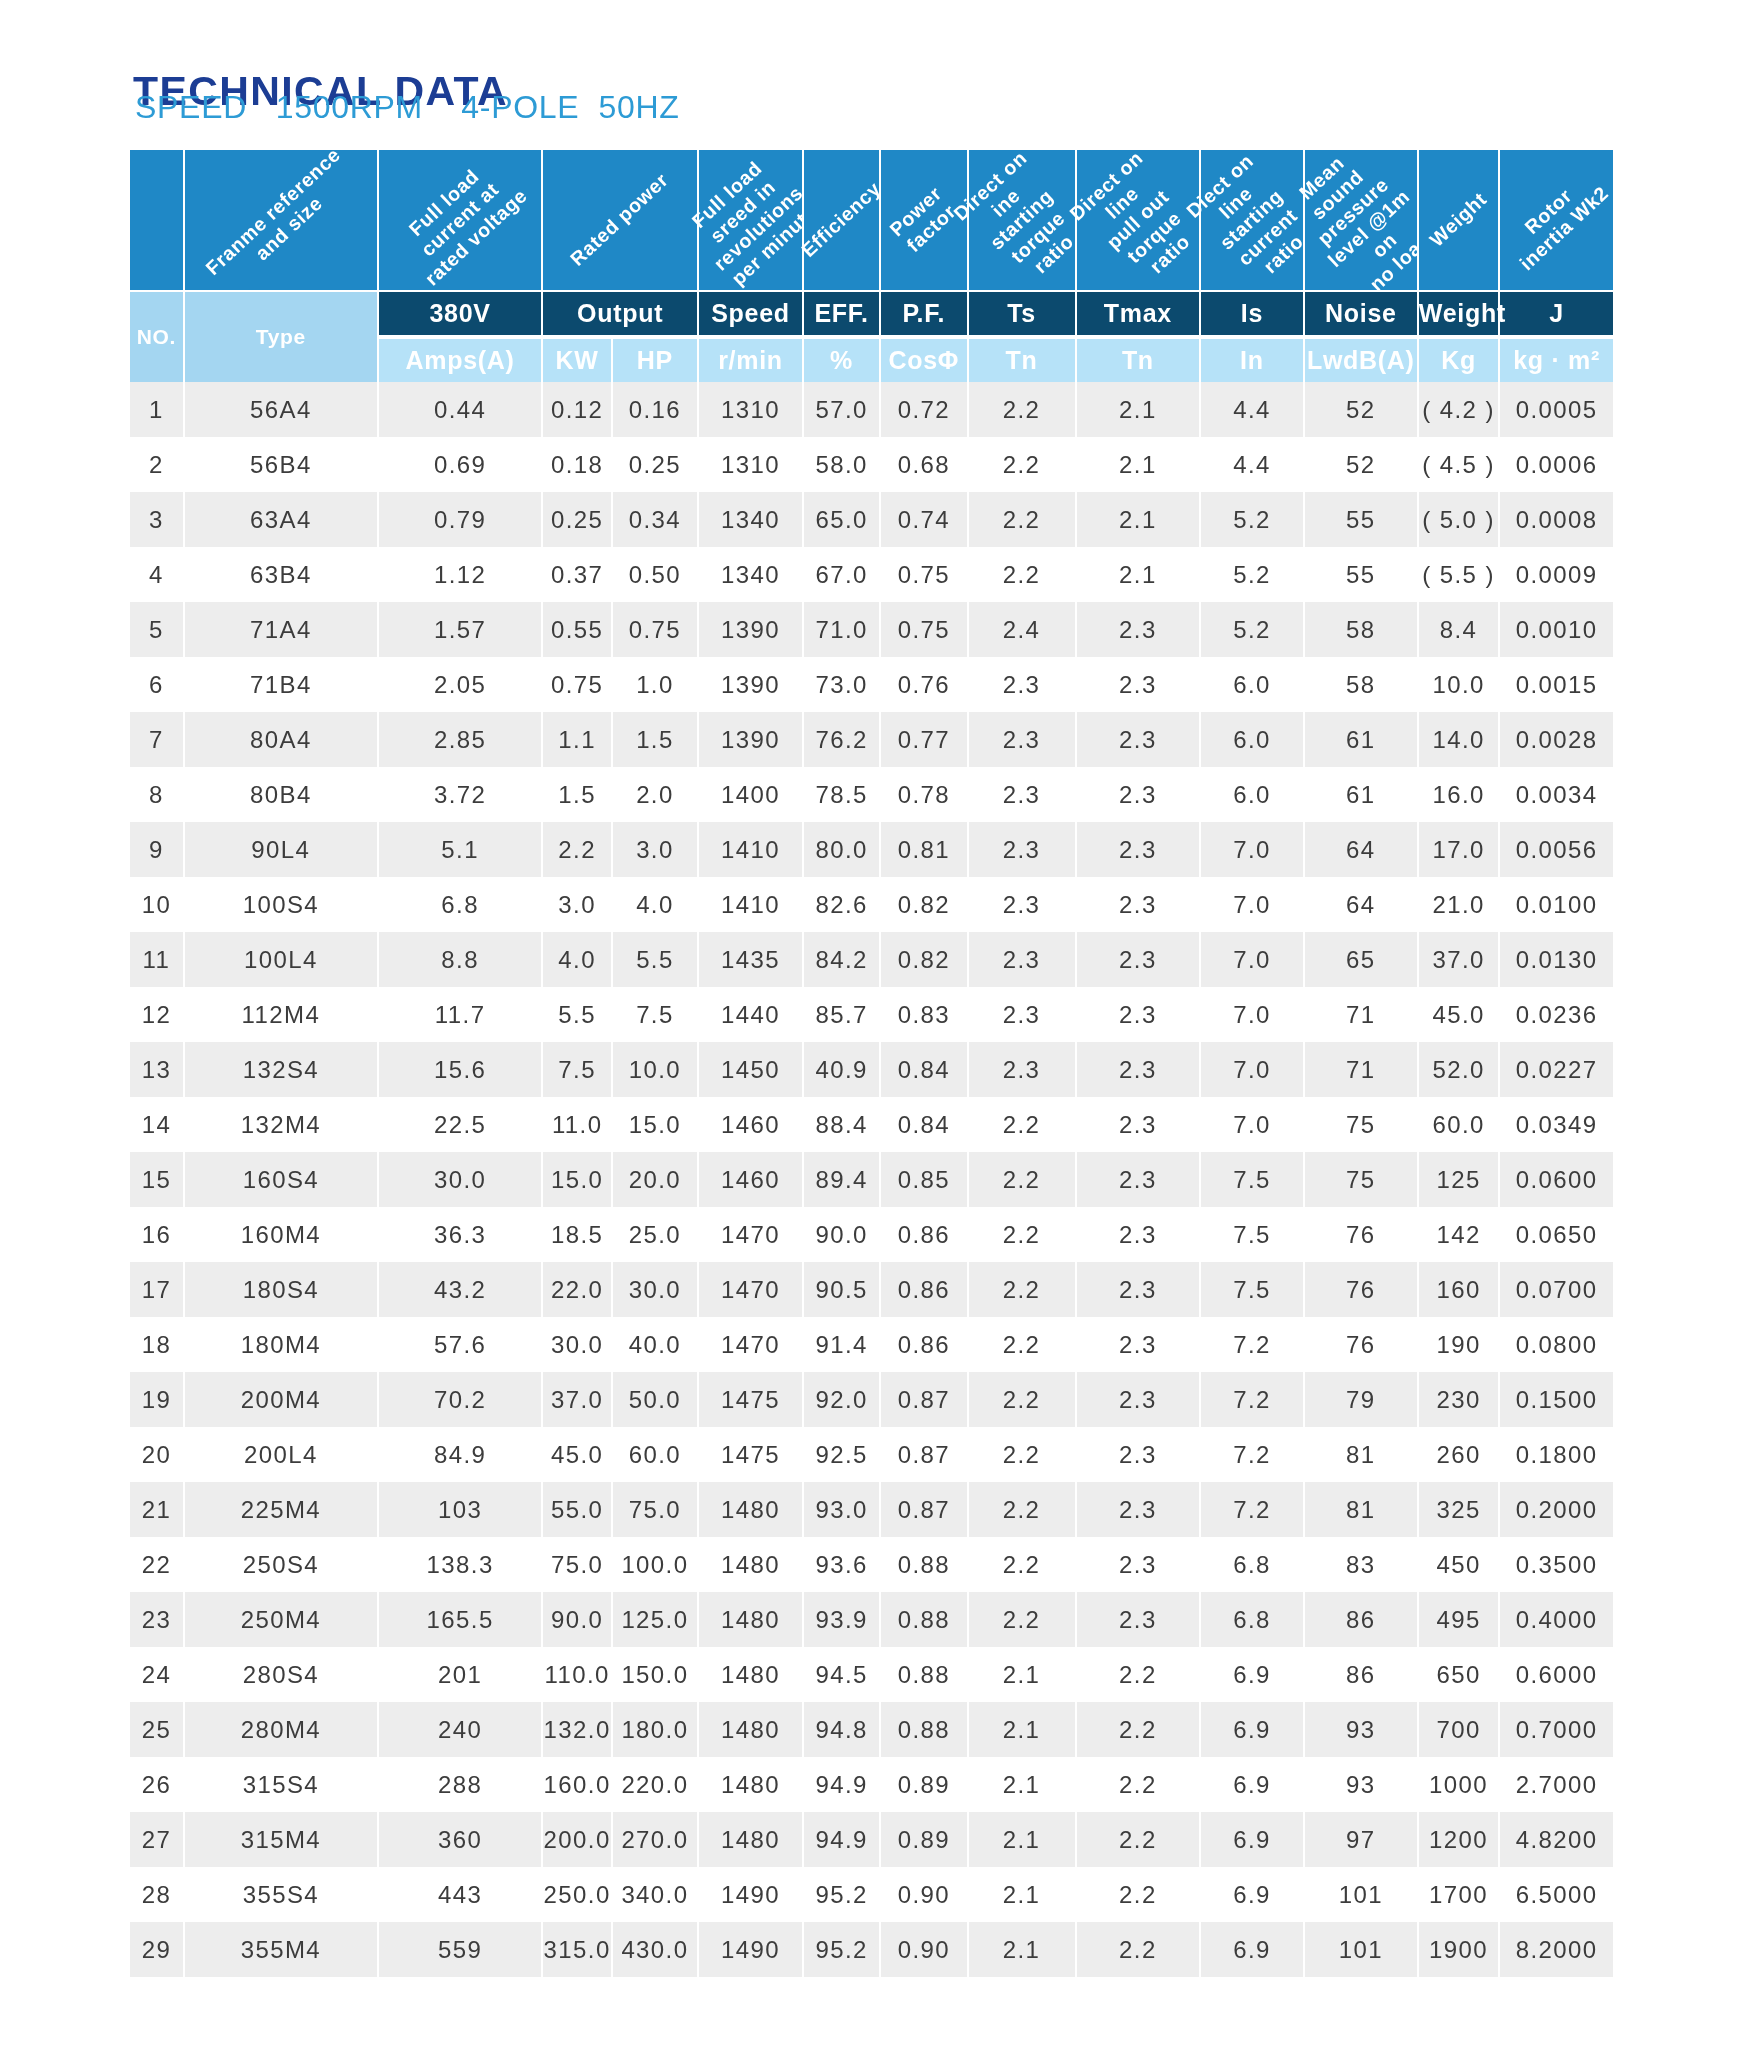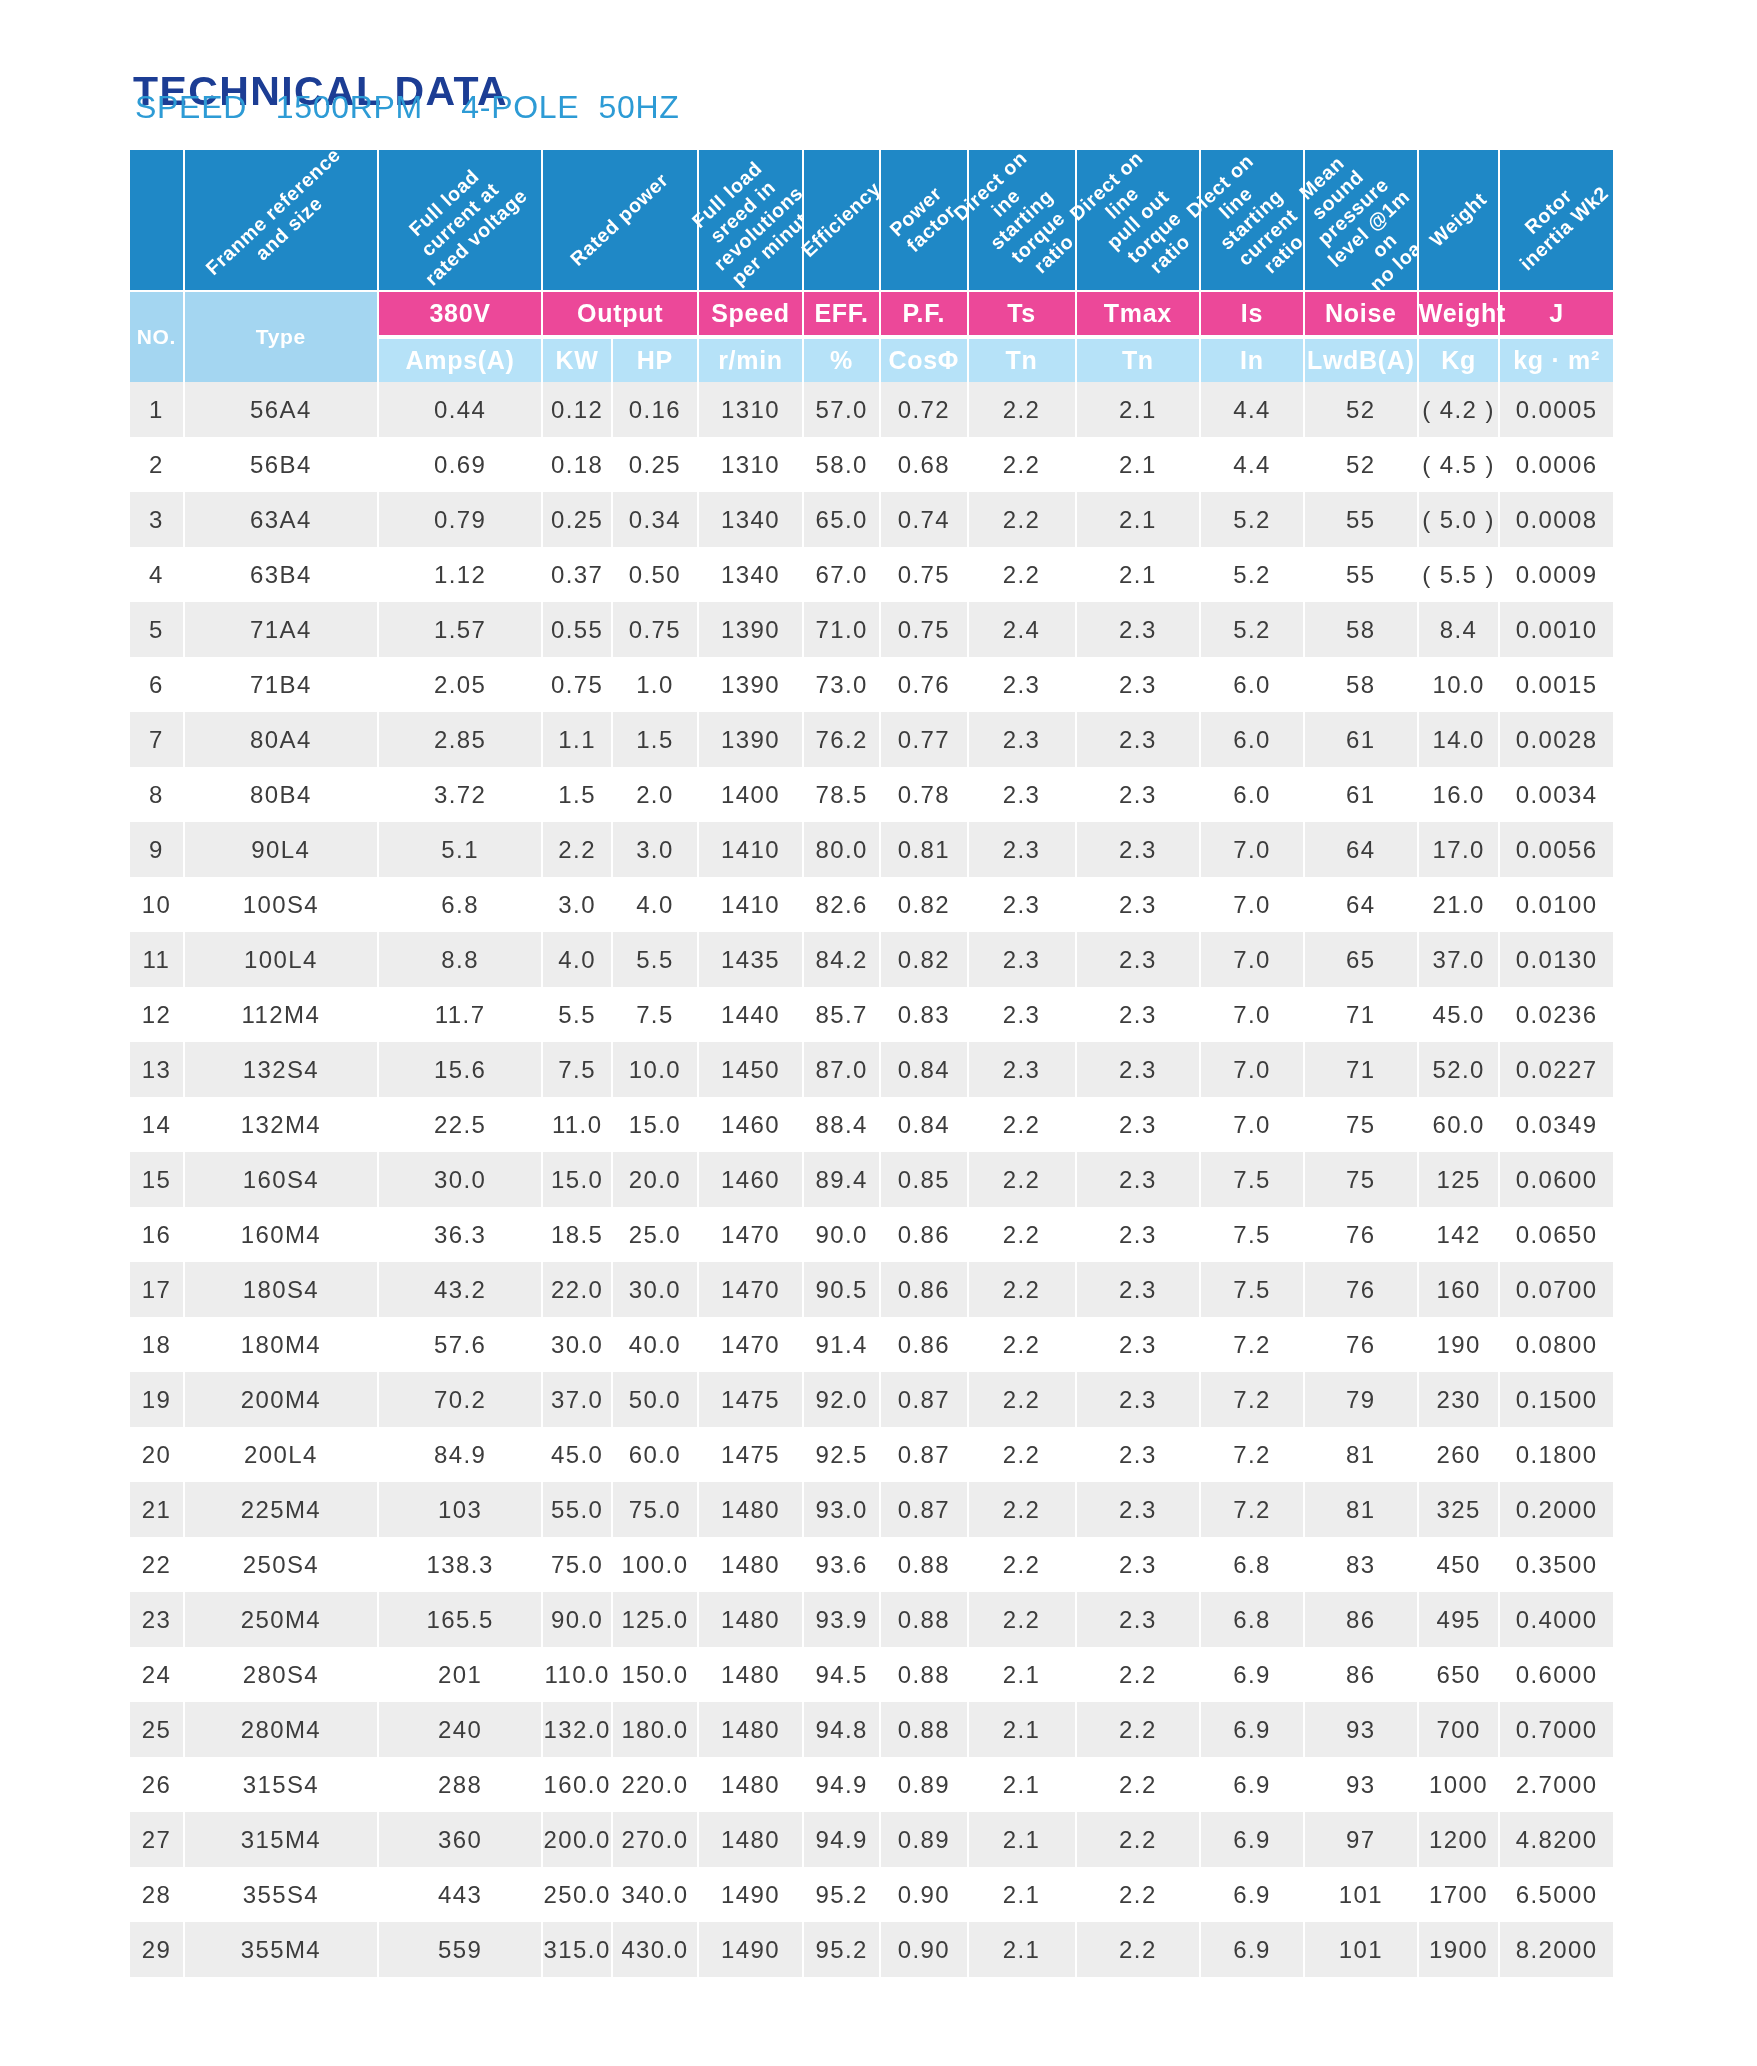--- a/index.html
+++ b/index.html
@@ -29,21 +29,21 @@
     height:140px;background:#1f88c6;border-bottom:2.8px solid #fff;
     position:relative;
   }
   .rot{
     position:absolute;inset:0;display:flex;align-items:center;justify-content:center;
     transform:rotate(-43deg);
     color:#fff;font-weight:bold;font-size:19.6px;line-height:1.18;
     white-space:pre-line;text-align:center;letter-spacing:0.7px;
   }
   .sub1 th{
-    height:43px;background:#ec4899;color:#fff;font-weight:bold;font-size:25px;
+    height:43px;background:#0c4a6e;color:#fff;font-weight:bold;font-size:25px;
     border-bottom:4.2px solid #fff;text-align:center;vertical-align:middle;letter-spacing:0.7px;
   }
   .sub1 th.span2{border-bottom:none;background:#a4d6f1;font-size:21px;}
   .sub2 th{
     height:43px;background:#b6e2f8;color:#fff;font-weight:bold;font-size:25px;
     text-align:center;vertical-align:middle;letter-spacing:0.7px;
   }
   tbody td{
     height:55px;text-align:center;vertical-align:middle;
     font-size:24px;color:#3c3c3c;letter-spacing:1.4px;
@@ -350,21 +350,21 @@
         <td>45.0</td>
         <td>0.0236</td>
       </tr>
       <tr>
         <td>13</td>
         <td>132S4</td>
         <td>15.6</td>
         <td>7.5</td>
         <td>10.0</td>
         <td>1450</td>
-        <td>87.0</td>
+        <td>40.9</td>
         <td>0.84</td>
         <td>2.3</td>
         <td>2.3</td>
         <td>7.0</td>
         <td>71</td>
         <td>52.0</td>
         <td>0.0227</td>
       </tr>
       <tr>
         <td>14</td>

